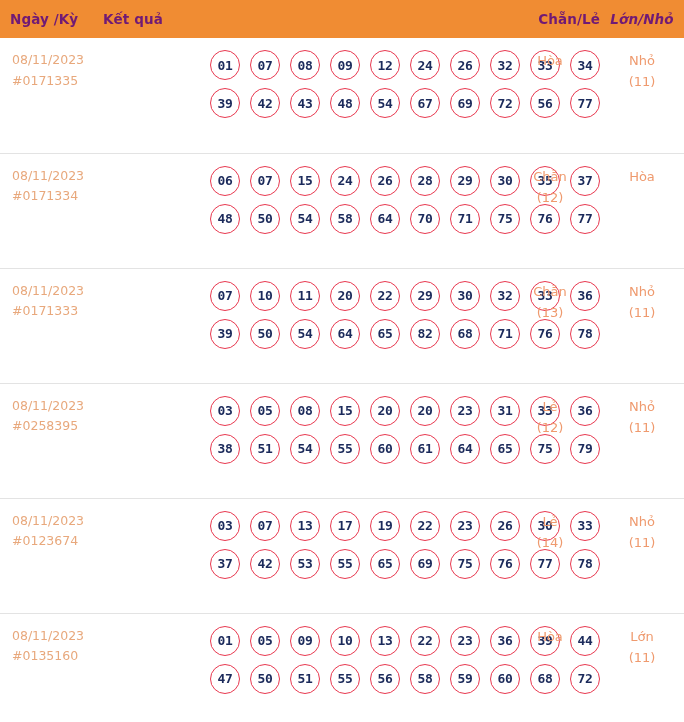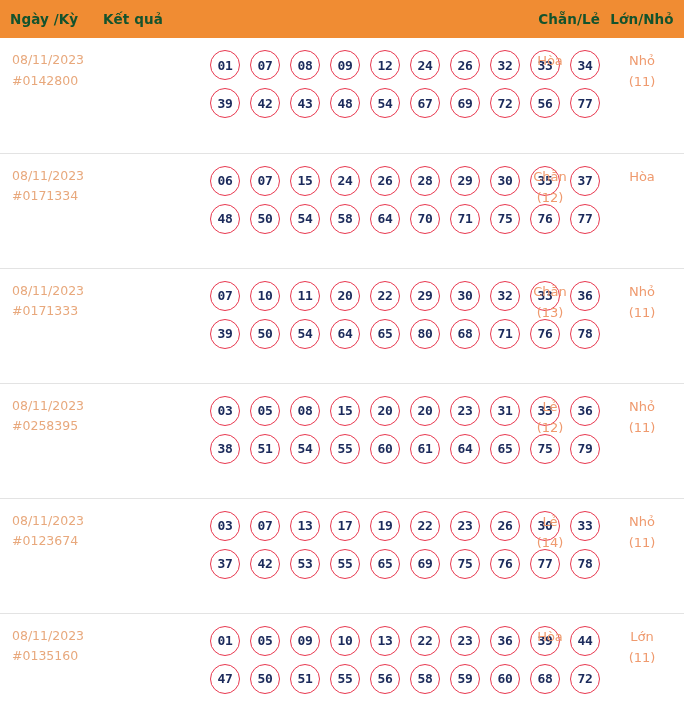--- a/index.html
+++ b/index.html
@@ -18,33 +18,33 @@
 
   .results-table {
     width: 684px;
     border-collapse: collapse;
     table-layout: fixed;
   }
 
   
   .table-head th {
     background: #f08c33;
-    color: #14532d;
+    color: #701a75;
     font-size: 13.5px;
     font-weight: bold;
     padding: 11px 0 11px 0;
     text-align: left;
     vertical-align: middle;
     white-space: nowrap;
     letter-spacing: 0.1px;
   }
   th.col-date   { width: 95px;  padding-left: 10px; }
   th.col-result { width: 405px; padding-left: 8px;  }
   th.col-parity { width: 100px; text-align: right; }
-  th.col-size   { width: 84px;  text-align: center; }
+  th.col-size   { width: 84px;  text-align: center; font-style: italic; }
 
   
   .result-row > td {
     border-bottom: 1px solid #e3e3e3;
     vertical-align: top;
     padding: 12px;
     height: 115px;
   }
   .result-row:last-child > td { border-bottom: 1px solid #e3e3e3; }
 
@@ -108,21 +108,21 @@
       <th class="col-date">Ngày /Kỳ</th>
       <th class="col-result">Kết quả</th>
       <th class="col-parity">Chẵn/Lẻ</th>
       <th class="col-size">Lớn/Nhỏ</th>
     </tr>
   </thead>
   <tbody id="rows-body">
       <tr class="result-row">
         <td class="cell-date">
           <span class="date-line">08/11/2023</span>
-          <span class="draw-id">#0142800</span>
+          <span class="draw-id">#0171335</span>
         </td>
         <td class="cell-result">
           <div class="ball-row">
             <span class="ball">01</span>
             <span class="ball">07</span>
             <span class="ball">08</span>
             <span class="ball">09</span>
             <span class="ball">12</span>
             <span class="ball">24</span>
             <span class="ball">26</span>
@@ -207,21 +207,21 @@
             <span class="ball">32</span>
             <span class="ball">33</span>
             <span class="ball">36</span>
           </div>
           <div class="ball-row">
             <span class="ball">39</span>
             <span class="ball">50</span>
             <span class="ball">54</span>
             <span class="ball">64</span>
             <span class="ball">65</span>
-            <span class="ball">80</span>
+            <span class="ball">82</span>
             <span class="ball">68</span>
             <span class="ball">71</span>
             <span class="ball">76</span>
             <span class="ball">78</span>
           </div>
         </td>
         <td class="cell-parity">
           <span class="stat-label">Chẵn</span>
           <span class="stat-count">(13)</span>
         </td>

